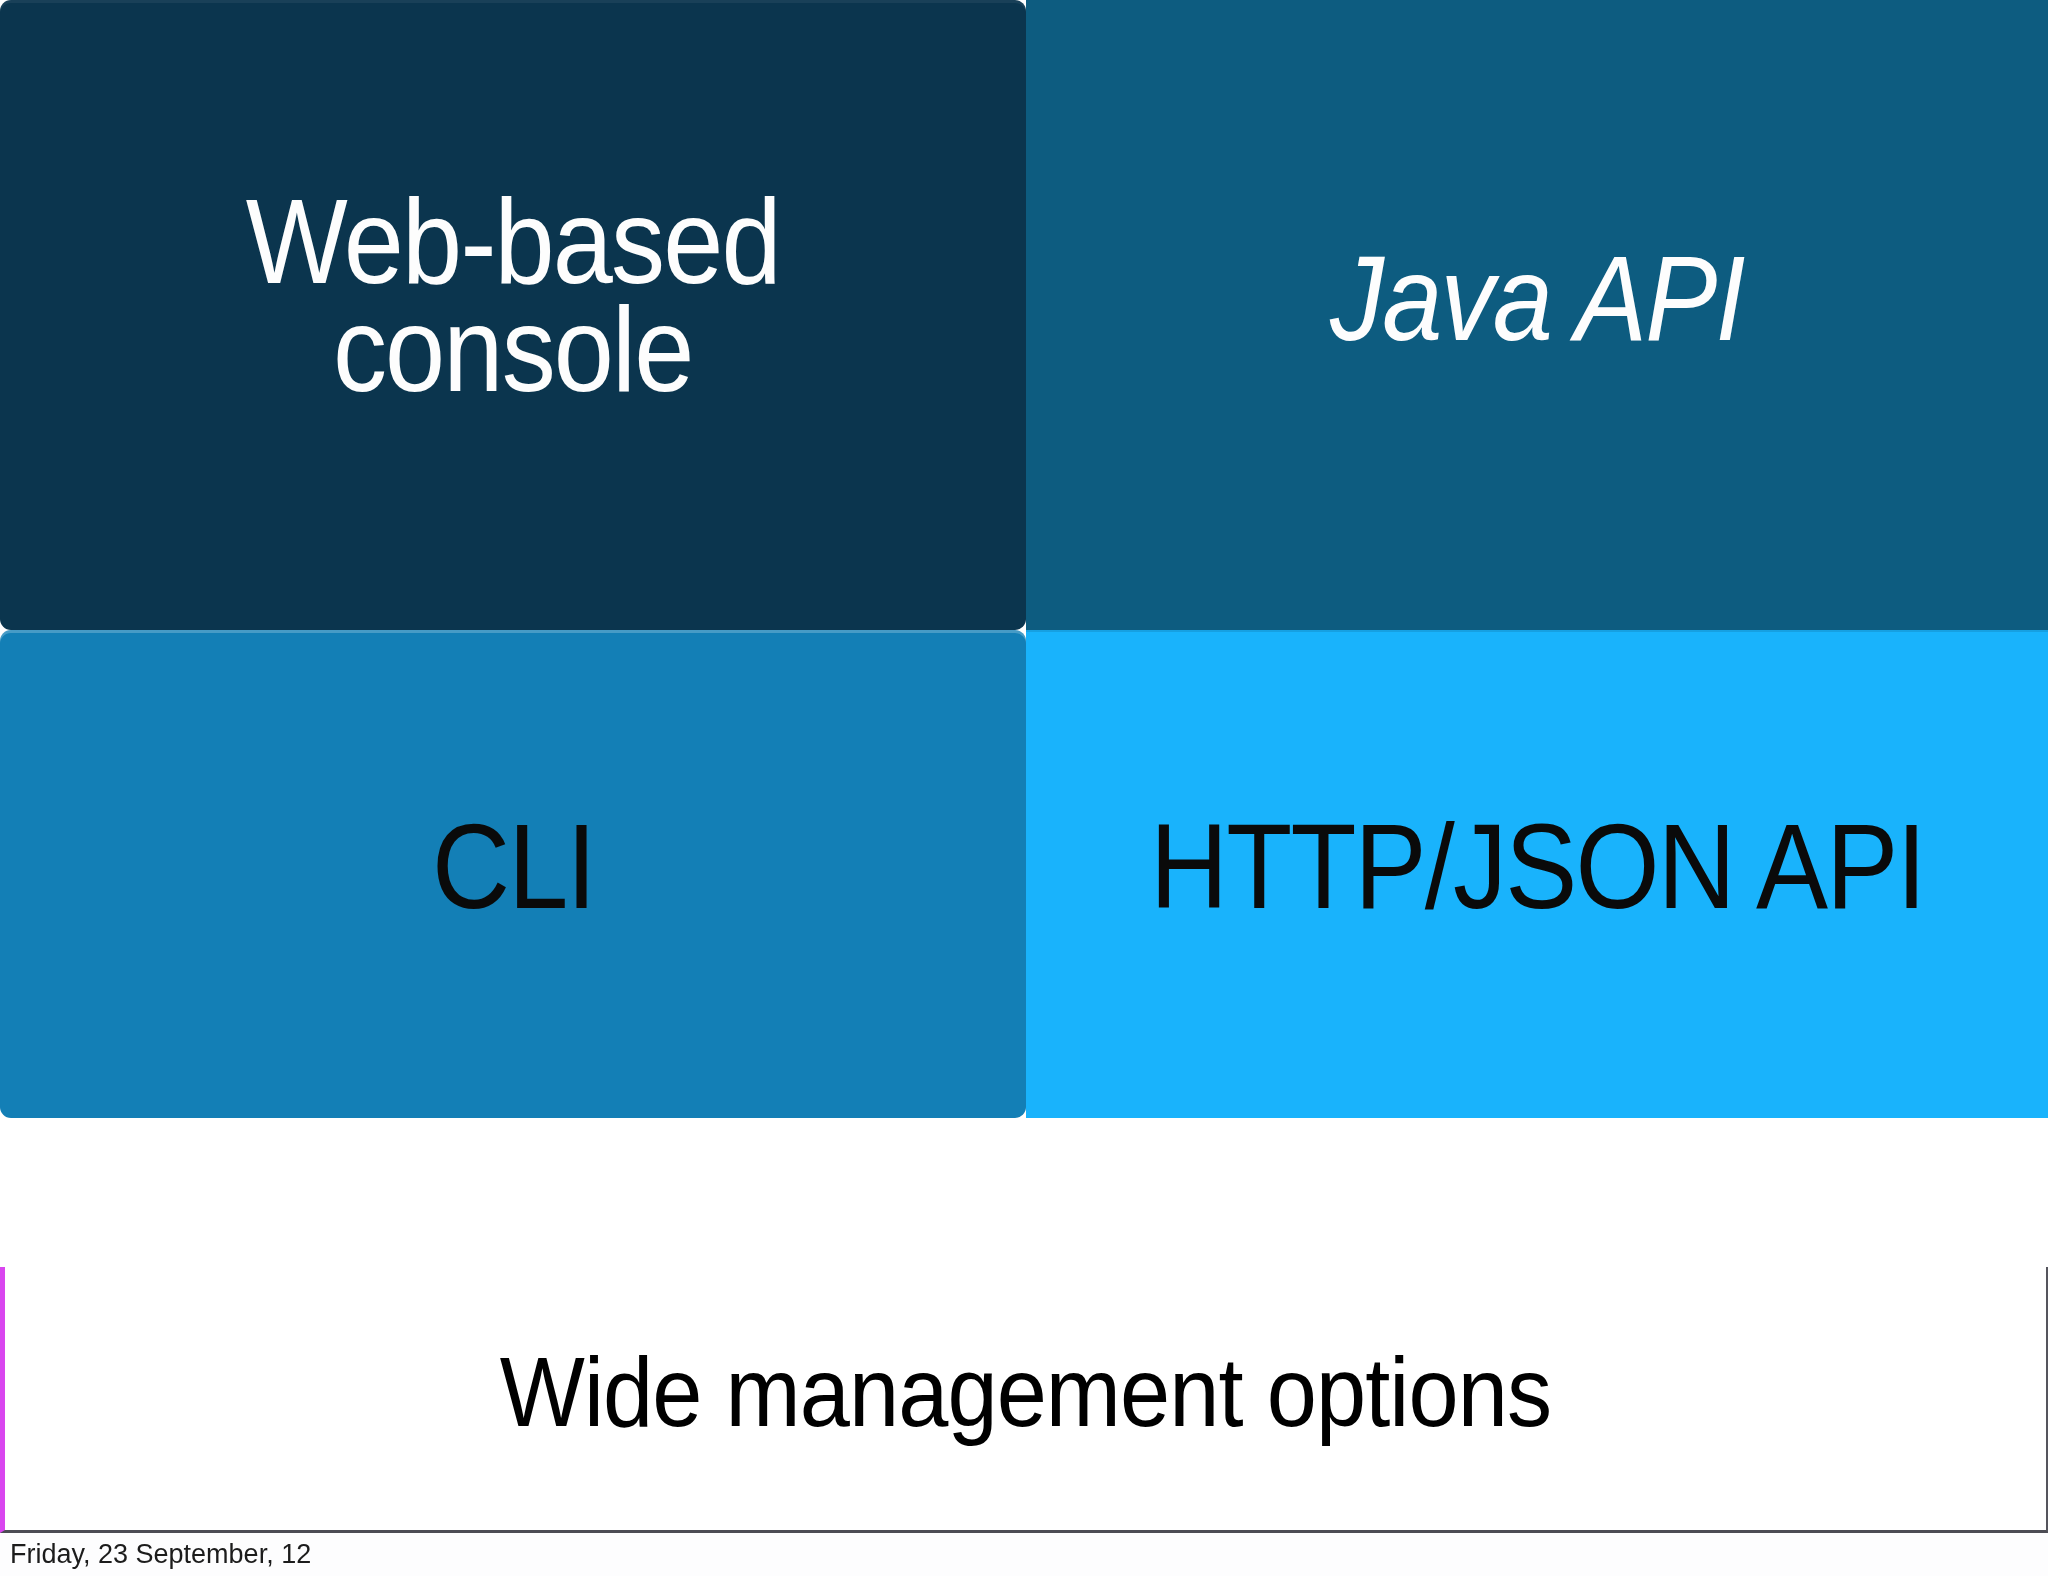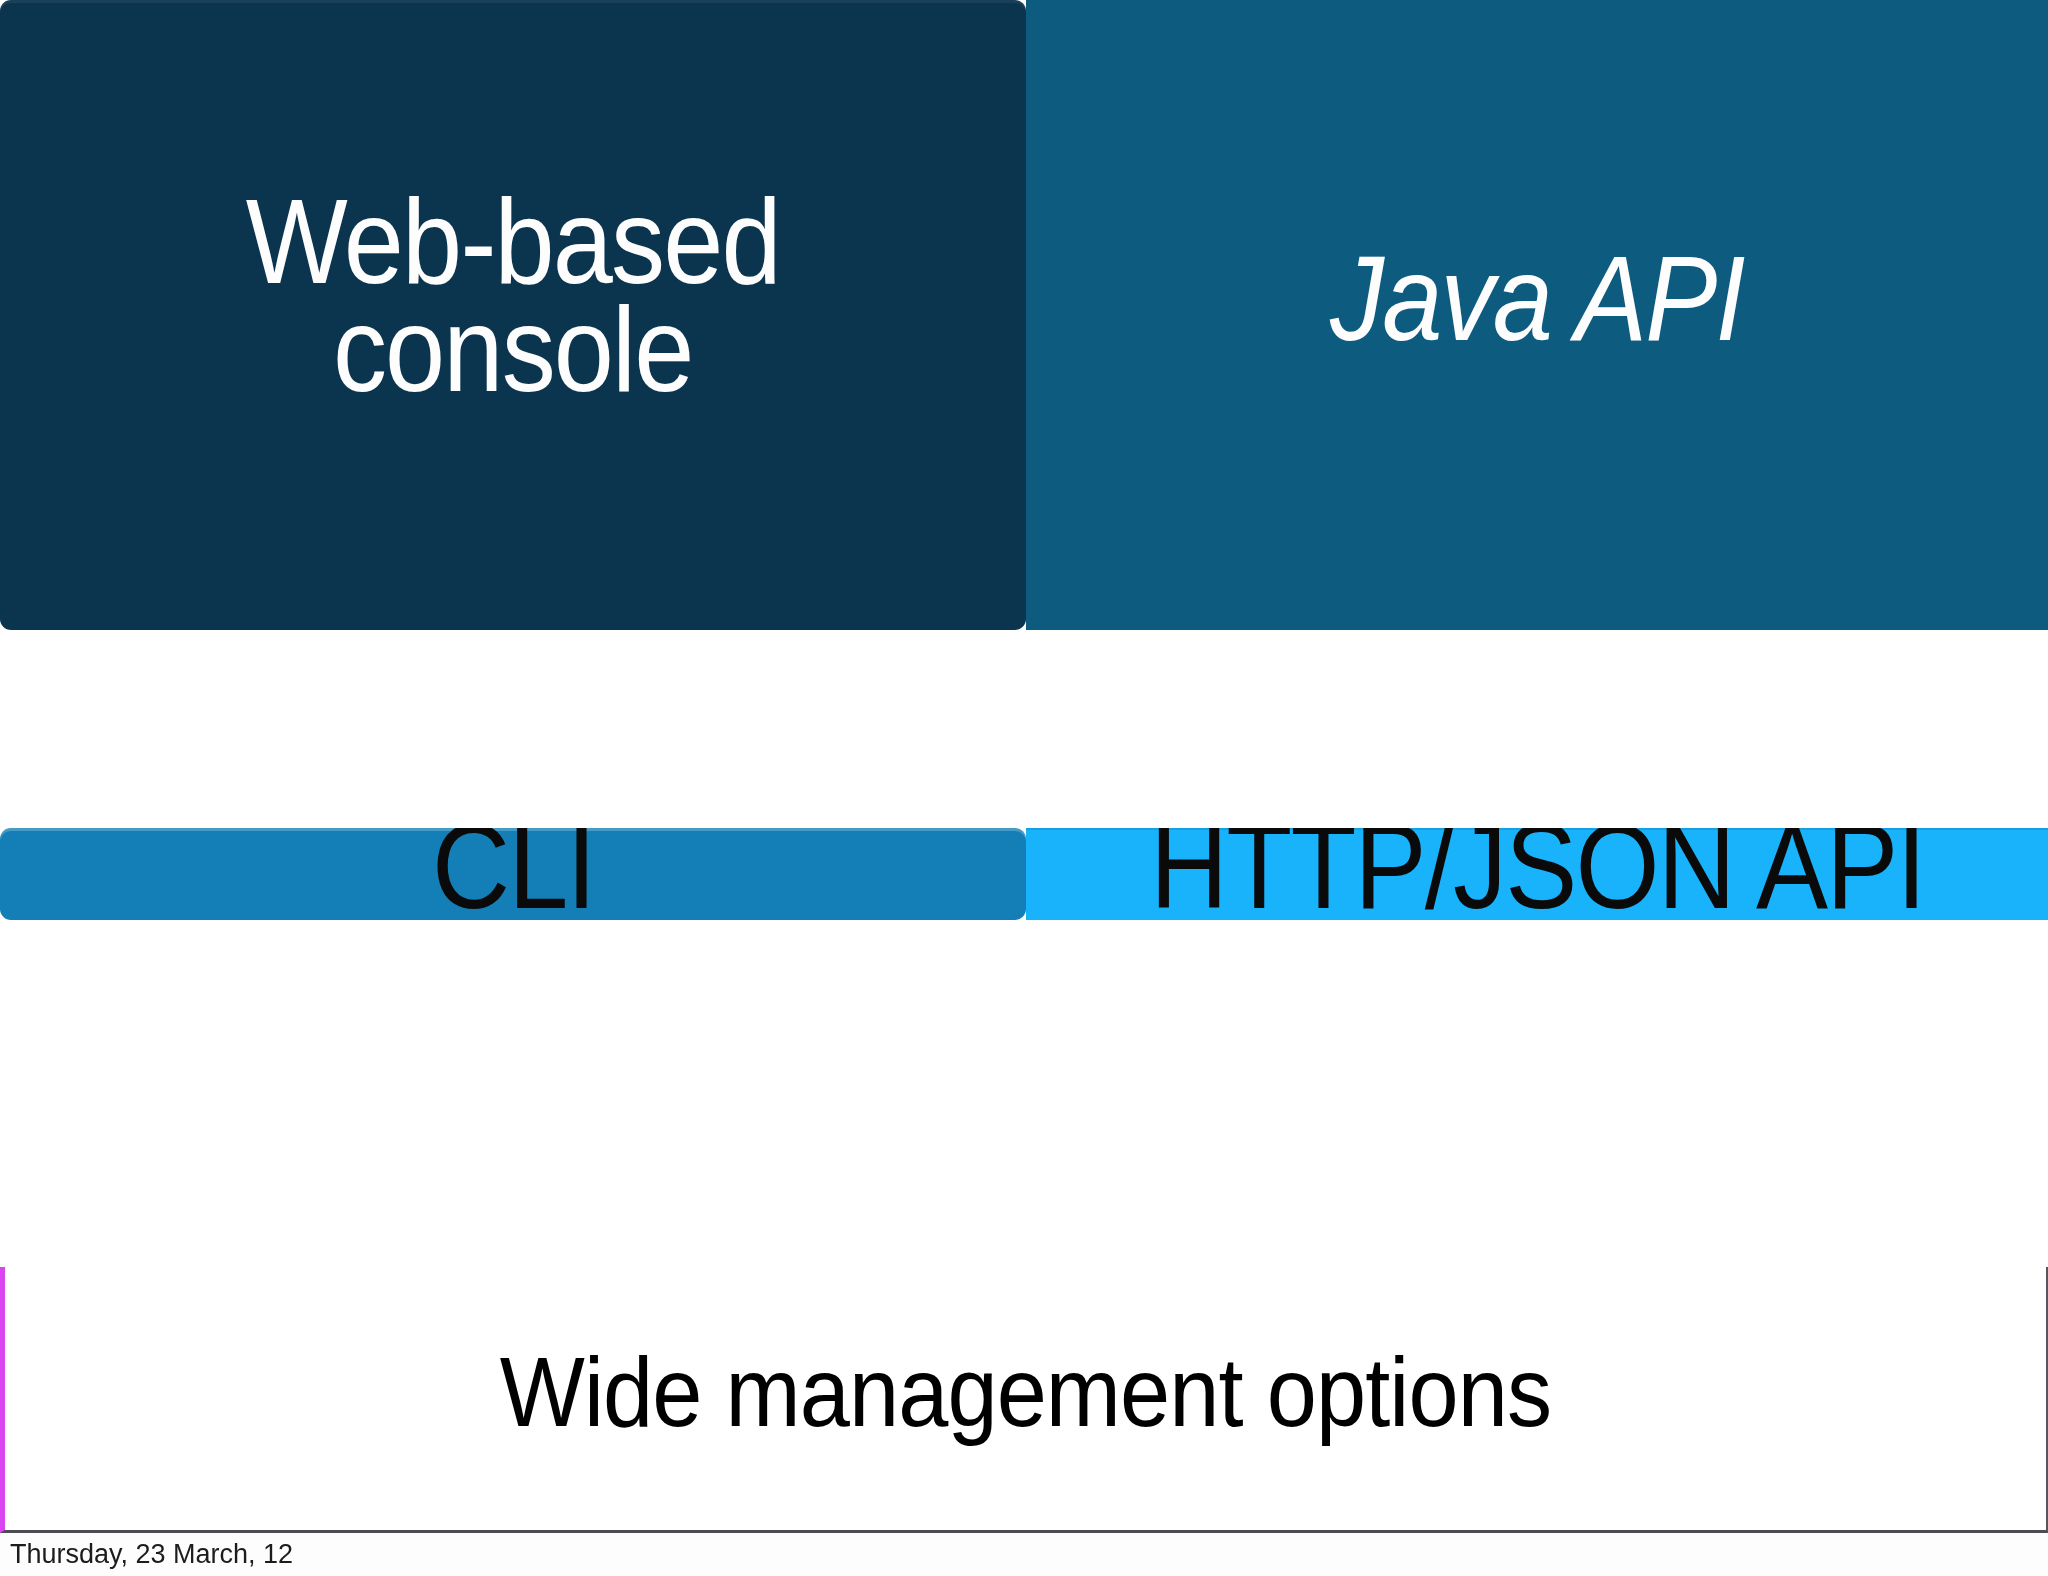--- a/index.html
+++ b/index.html
@@ -22,21 +22,21 @@
     position: absolute;
     left: 0; top: 0;
     width: 2048px;
     height: 1267px;
   }
   .row {
     display: flex;
     width: 100%;
   }
   .row-top    { height: 630px; }
-  .row-bottom { height: 488px; align-items: center; }
+  .row-bottom { height: 488px; }
   .quadrant {
     position: relative;
     display: flex;
     align-items: center;
     justify-content: center;
     overflow: hidden;
   }
   .q-left  { width: 1026px; border-radius: 11px; }
   .q-right { flex: 1; }
   .quad-tl { box-shadow: inset 0 3px 0 rgba(255,255,255,0.06); }
@@ -116,14 +116,14 @@
       </div>
     </div>
   </div>
 
   <div class="caption-strip">
     <div class="caption-text">Wide management options</div>
   </div>
 </div>
 
 <div class="footer-strip">
-  <div class="footer-date">Thursday, 23 March, 12</div>
+  <div class="footer-date">Friday, 23 September, 12</div>
 </div>
 
 </body></html>

